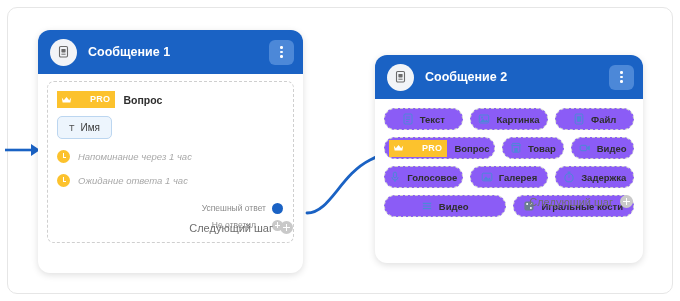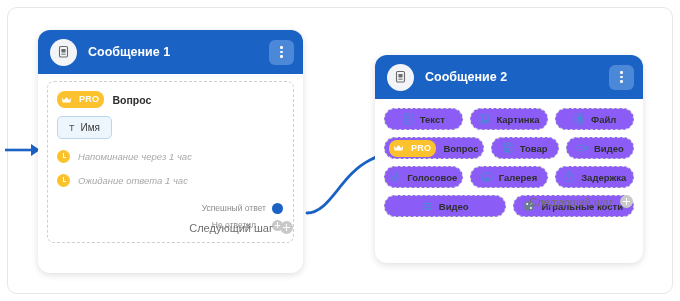--- a/index.html
+++ b/index.html
@@ -76,23 +76,23 @@
   
   .dashed-block{
     margin:7px 9px 0 9px;
     border:1px dashed #cfcfcf;
     border-radius:7px;
     padding:9px 9px 10px 9px;
     box-sizing:border-box;
   }
   .pro-row{ display:flex;align-items:center; }
   .pro-badge{
-    display:inline-flex;align-items:center;gap:7px;
+    display:inline-flex;align-items:center;gap:18px;
     background:#fcc22d;
-    border-radius:8px;
+    border-radius:0;
     padding:2px 5px 2px 4px;
     height:13px;
     box-sizing:content-box;
   }
   .pro-badge .pro-text{
     color:#ffffff;font-size:9px;font-weight:bold;letter-spacing:0.3px;
     line-height:13px;
   }
   .pro-row .pro-label{
     margin-left:8px;font-size:10.5px;font-weight:bold;color:#2e2e2e;

